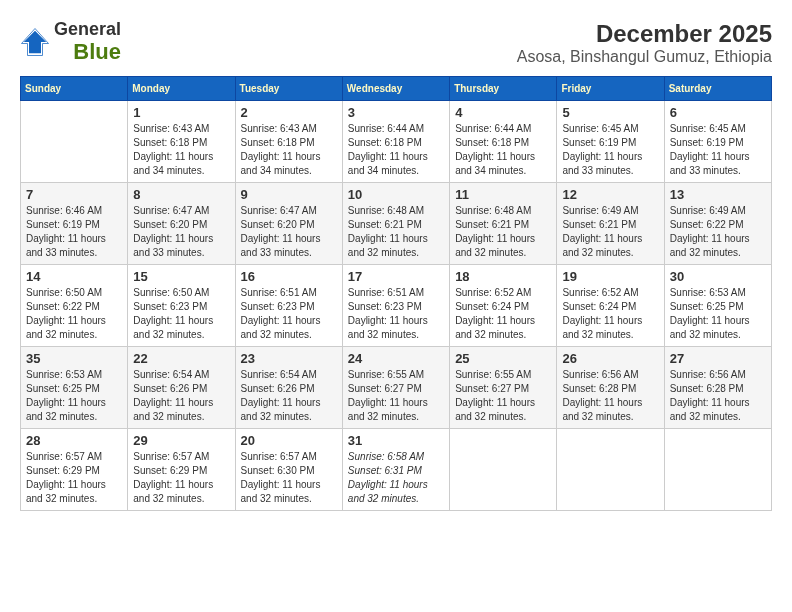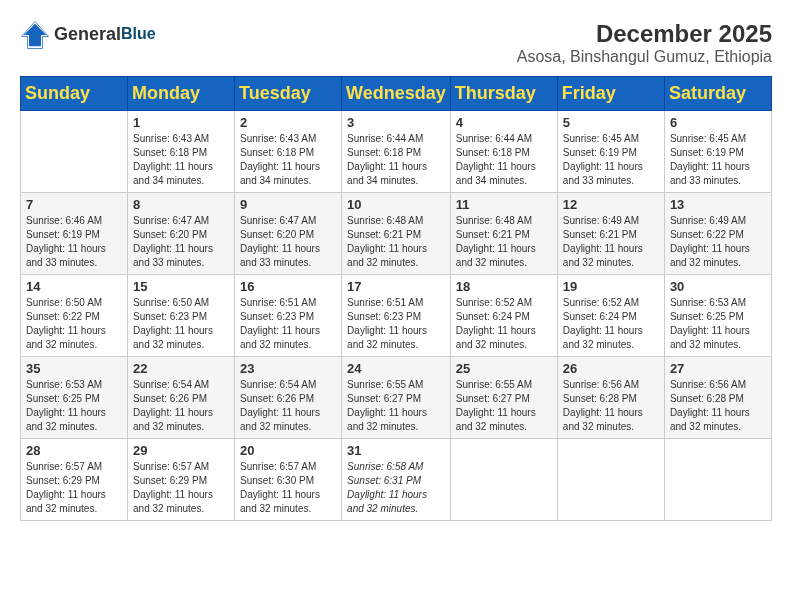--- a/index.html
+++ b/index.html
@@ -15,32 +15,33 @@
       justify-content: space-between;
       align-items: flex-start;
       margin-bottom: 10px;
     }
     .logo {
       display: flex;
       align-items: center;
     }
     .logo-text {
       display: flex;
-      flex-direction: row;
+      flex-direction: column;
       line-height: 1.1;
+      align-items: flex-end;
     }
     .logo-general {
       font-size: 18px;
       font-weight: bold;
       color: #333;
     }
     .logo-blue {
-      font-size: 16px;
+      font-size: 22px;
       font-weight: bold;
-      color: #0c4a6e;
+      color: #4d7c0f;
     }
     .logo-icon {
       width: 30px;
       height: 30px;
       margin-right: 4px;
     }
     .title-area {
       text-align: right;
     }
     .month-title {
@@ -53,24 +54,24 @@
       color: #555;
       text-align: right;
     }
     .calendar {
       width: 100%;
       border-collapse: collapse;
       border: 1px solid #ccc;
     }
     .calendar th {
       background-color: #1565c0;
-      color: #fde047;
+      color: #fef9c3;
       padding: 6px 4px;
       text-align: left;
-      font-size: 18px;
+      font-size: 10px;
       border: 1px solid #0d47a1;
     }
     .calendar td {
       border: 1px solid #ccc;
       vertical-align: top;
       padding: 4px 5px;
       font-size: 10.5px;
       color: #333;
       width: 107px;
       min-height: 80px;

